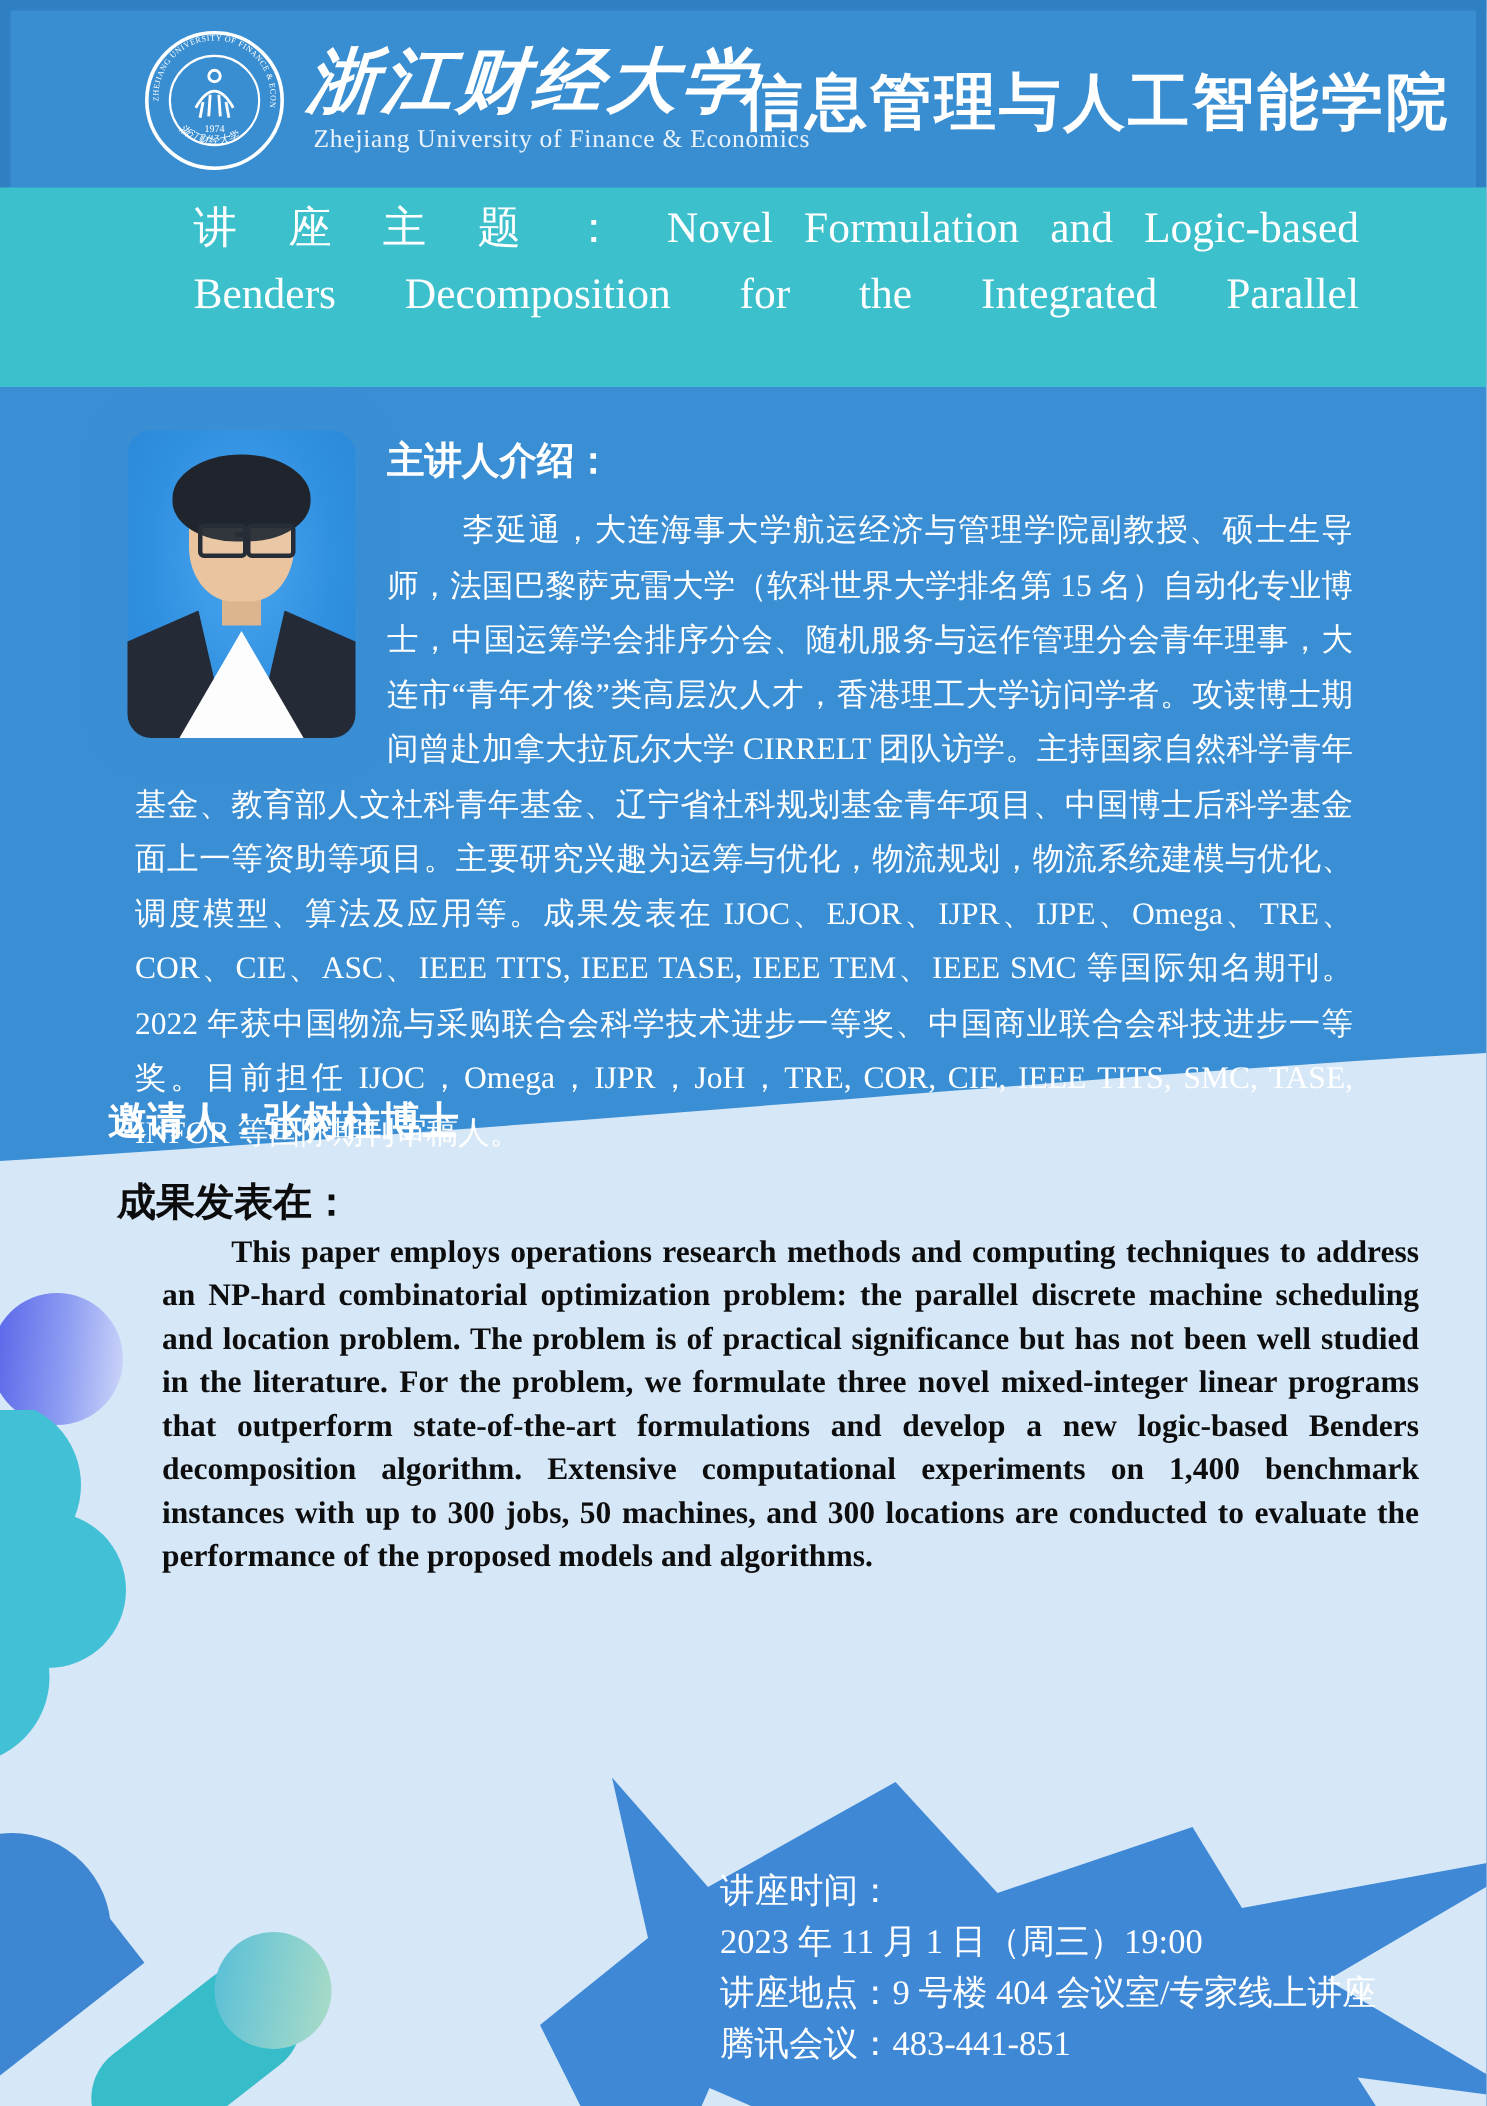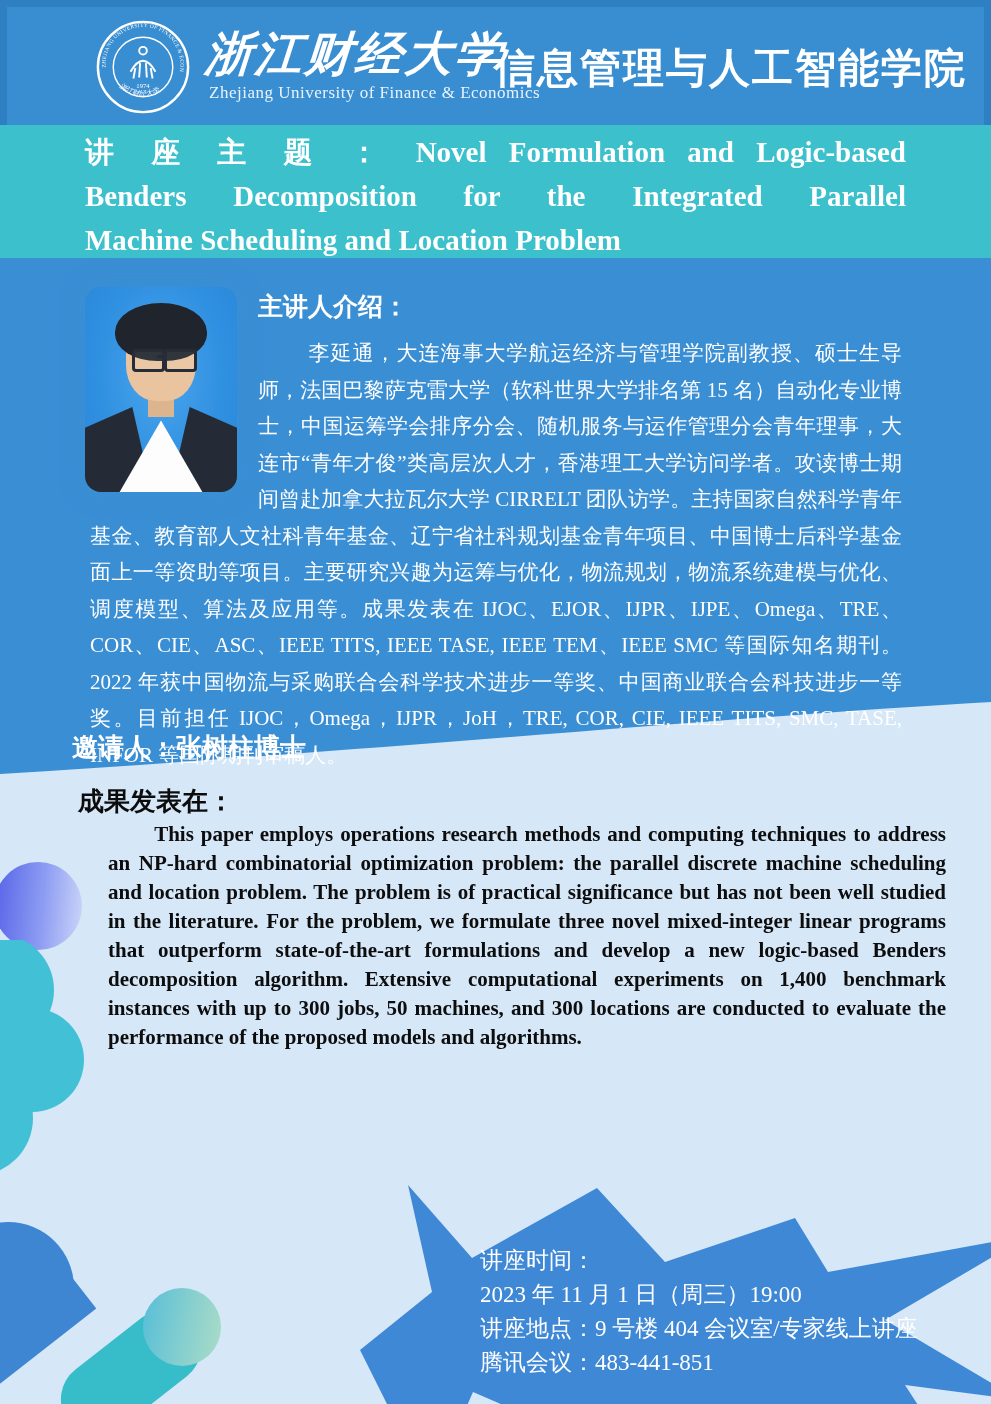--- a/index.html
+++ b/index.html
@@ -24,21 +24,21 @@
   .univ-en{left:202px;top:76px;color:#eaf3fc;font-size:17px;letter-spacing:.5px;white-space:nowrap;}
   .college{
     left:487px;top:34px;color:#fff;font-size:41px;font-weight:bold;letter-spacing:2px;white-space:nowrap;
     font-family:"Liberation Sans","DejaVu Sans",sans-serif;
   }
   
   .title-band{
     position:absolute;left:0;top:125px;width:991px;height:133px;box-sizing:border-box;
     background:var(--title_teal,#3bc0cc);color:#fff;padding:5px 85px 0 85px;
   }
-  .title-line{font-size:29px;font-weight:bold;line-height:44px;text-align:justify;text-align-last:justify;}
+  .title-line{font-size:29px;font-weight:normal;line-height:44px;text-align:justify;text-align-last:justify;margin-left:44px;}
   .title-line.last{text-align-last:left;}
   
   .speaker-block{left:78px;top:258px;width:836px;color:#fff;}
   .photo{
     float:left;width:152px;height:205px;margin:29px 21px 12px 7px;border-radius:16px;position:relative;overflow:hidden;
     background:radial-gradient(ellipse at 50% 42%,#4aa6ee 0%,#2f8fe0 60%,#2b87d8 100%);
     box-shadow:0 0 16px 10px rgba(58,142,212,.95);
   }
   .photo .hair{position:absolute;left:30px;top:16px;width:92px;height:58px;background:#20242c;border-radius:50% 50% 46% 46%;}
   .photo .face{position:absolute;left:41px;top:28px;width:70px;height:86px;background:#e9c49f;border-radius:46% 46% 42% 42%;}
@@ -108,21 +108,20 @@
       <text x="50" y="72" font-size="7" fill="#fff" text-anchor="middle">1974</text>
     </svg>
     <div class="abs calli">浙江财经大学</div>
     <div class="abs univ-en">Zhejiang University of Finance &amp; Economics</div>
     <div class="abs college">信息管理与人工智能学院</div>
   </div>
 
   <div class="title-band">
     <div class="title-line">讲 座 主 题 ： Novel Formulation and Logic-based</div>
     <div class="title-line">Benders Decomposition for the Integrated Parallel</div>
-    <div class="title-line last">Machine Scheduling and Location Problem</div>
   </div>
 
   <div class="lower">
     <svg class="wave" viewBox="0 0 991 80" preserveAspectRatio="none">
       <path d="M0,0 L991,0 L991,2 C740,16 360,52 0,74 Z" fill="var(--body_blue,#3a8ed4)"></path>
     </svg>
   </div>
 
   <div class="abs circle1"></div>
   <svg class="abs cloud" viewBox="0 0 170 235">

